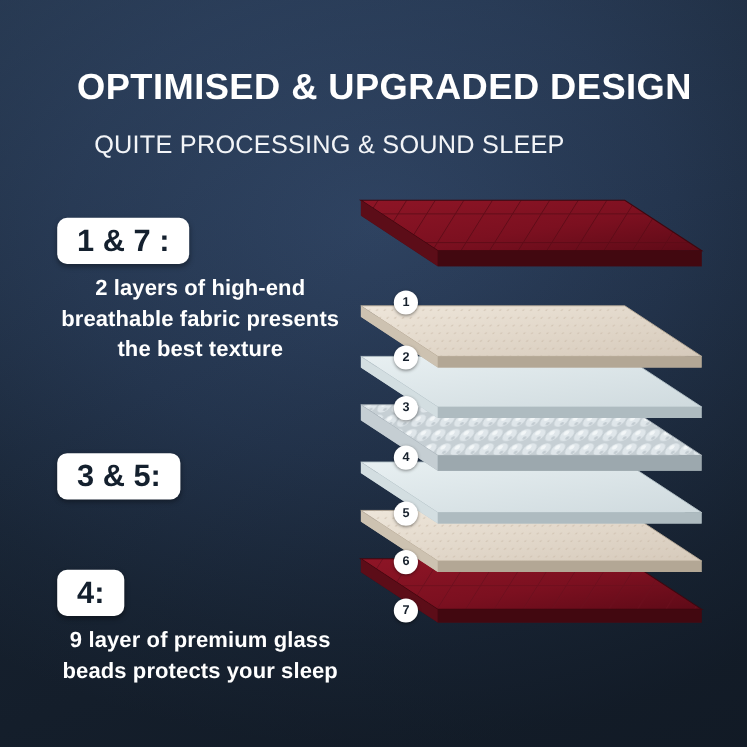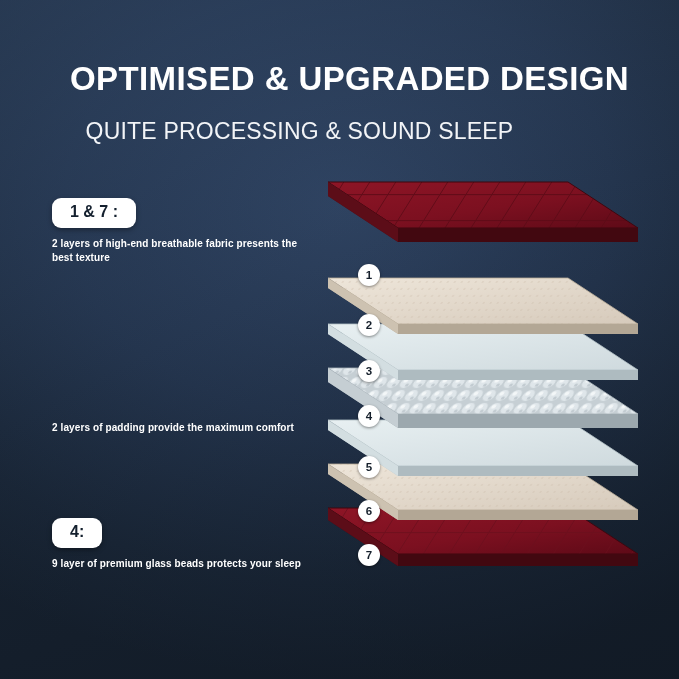--- a/index.html
+++ b/index.html
@@ -57,35 +57,36 @@
 
   
   .callout {
     position: absolute;
     width: 260px;
   }
   .callout .pill {
     display: inline-block;
     background: #ffffff;
     color: #14202e;
-    font-size: 16px;
+    font-size: 28px;
     font-weight: bold;
     border-radius: 9px;
     padding: 6px 18px 7px 18px;
     box-shadow: 0 2px 5px rgba(0,0,0,0.35);
     line-height: 1.05;
     white-space: nowrap;
   }
   .callout .desc {
     margin-top: 9px;
     color: #ffffff;
-    font-size: 10px;
+    font-size: 20px;
     font-weight: bold;
     line-height: 1.38;
     letter-spacing: 0.1px;
+    text-align: center;
   }
 
   #callout-0 { left: 52px; top: 198px; }
   #callout-1 { left: 52px; top: 305px; }
   #callout-2 { left: 52px; top: 412px; }
   #callout-3 { left: 52px; top: 518px; }
 
   
   .stack {
     position: absolute;
@@ -116,21 +117,21 @@
 <div class="poster">
 
   <div class="title">OPTIMISED &amp; UPGRADED DESIGN</div>
   <div class="subtitle">QUITE PROCESSING &amp; SOUND SLEEP</div>
 
   <div class="callout" id="callout-0">
     <div class="pill">1 &amp; 7 :</div>
     <div class="desc">2 layers of high-end breathable fabric presents the best texture</div>
   </div>
   <div class="callout" id="callout-2">
-    <div class="desc">2 layers of padding provide the maximum comfort</div>
+    <div class="pill">3 &amp; 5:</div>
   </div>
   <div class="callout" id="callout-3">
     <div class="pill">4:</div>
     <div class="desc">9 layer of premium glass beads protects your sleep</div>
   </div>
 
   <div class="stack">
 
     <svg width="360" height="430" viewBox="0 0 360 430">
       <defs>

